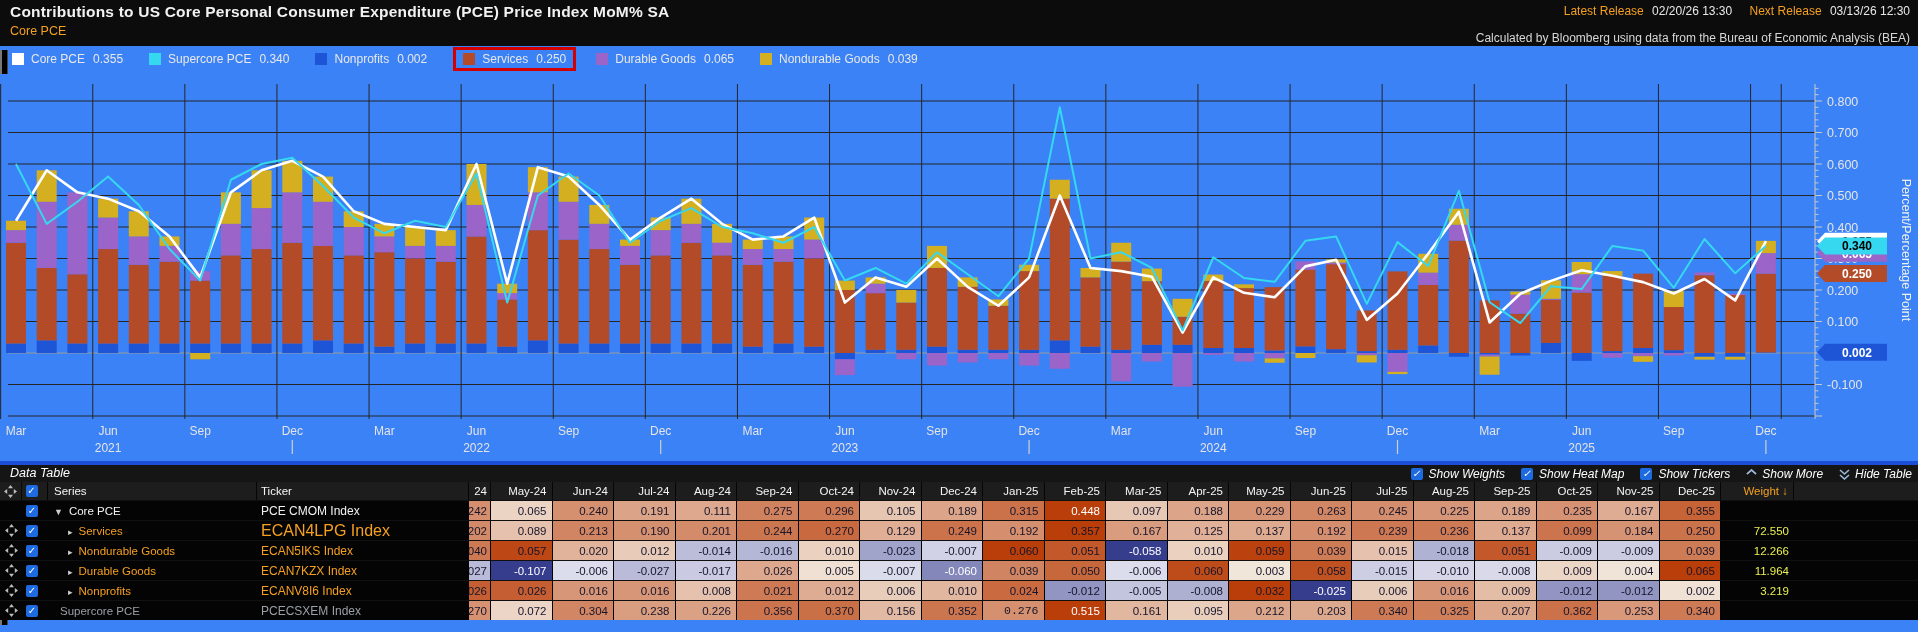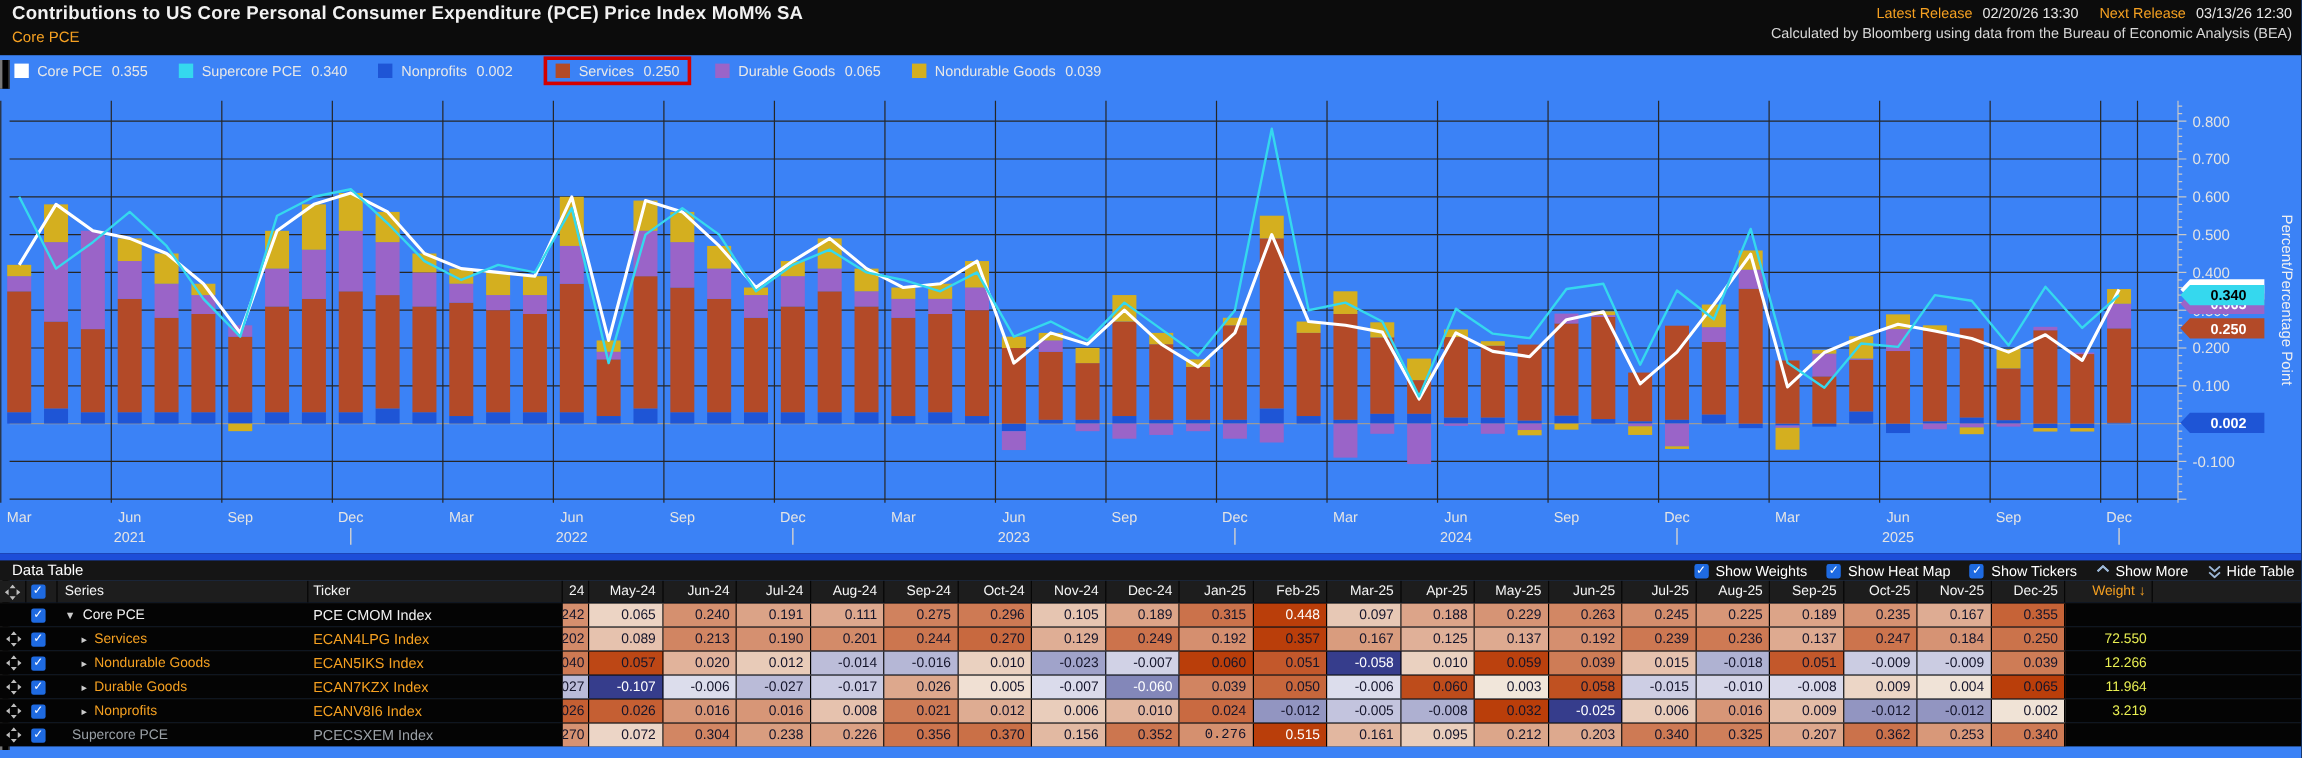--- a/index.html
+++ b/index.html
@@ -5,33 +5,33 @@
   html,body{margin:0;padding:0;background:#000;}
   .app{position:relative;width:1918px;height:632px;background:#3b82f6;overflow:hidden;
        font-family:"Liberation Sans",sans-serif;color:#eee;}
   
   .hdr{position:absolute;left:0;top:0;width:100%;height:46px;background:#0c0c0c;}
   .title{position:absolute;left:10px;top:3px;font-size:15.5px;font-weight:bold;color:#f2f2f2;letter-spacing:.2px;}
   .subtitle{position:absolute;left:10px;top:24px;font-size:12.5px;color:#f5a021;}
   .rel{position:absolute;right:8px;top:4px;font-size:12px;white-space:nowrap;}
   .rel .lab{color:#f5a021;} .rel .val{color:#e8e8e8;margin-left:5px;margin-right:14px;}
   .rel .val:last-child{margin-right:0;}
-  .credit{position:absolute;right:8px;top:21px;font-size:12px;color:#d8d8d8;}
+  .credit{position:absolute;right:8px;top:31px;font-size:12px;color:#d8d8d8;}
   
   .legend{position:absolute;left:12px;top:46px;height:26px;display:flex;align-items:center;font-size:12px;color:#e8e8e8;}
   .litem{display:flex;align-items:center;margin-right:26px;white-space:nowrap;}
   .litem.hl{border:3px solid #d40000;padding:2px 7px;margin-right:20px;}
   .sw{width:12px;height:12px;margin-right:7px;display:inline-block;}
   .lval{margin-left:8px;}
   .nub{position:absolute;left:0;width:5px;background:#000;border-left:2px solid #777;border-right:1px solid #444;}
   
   svg text{font-family:"Liberation Sans",sans-serif;}
   
   .dt{position:absolute;left:0;top:461px;width:1918px;}
-  .dt-strip{position:relative;height:17px;background:#151515;border-top:6px solid #1d4ed8;}
+  .dt-strip{position:relative;height:17px;background:#151515;border-top:4px solid #1d4ed8;font-style:italic;}
   .dt-title{position:absolute;left:10px;top:1px;font-size:12.5px;color:#fff;}
   .dt-controls{position:absolute;right:6px;top:0;height:17px;display:flex;align-items:center;font-size:12px;color:#fff;}
   .ctrl{display:flex;align-items:center;margin-left:16px;white-space:nowrap;}
   .cbx{width:12px;height:12px;background:#1e6ae1;border-radius:2px;color:#fff;font-size:10px;line-height:12px;
        text-align:center;margin-right:6px;display:inline-block;}
   .chev{margin-right:5px;display:inline-block;}
   .grid-row{display:grid;grid-template-columns:22px 26px 209px 212px 22px repeat(20,61.5px) 73px;height:19px;align-items:center;}
   .dt-head{background:#1d1d1d;font-size:11.5px;color:#f5f5f5;height:18px;}
   .dt-head>div{border-right:1px solid #060606;height:100%;display:flex;align-items:center;}
   .hc-r{justify-content:flex-end;padding-right:5px;}
@@ -574,42 +574,42 @@
         <div class="grid-row rowline">
           <div class="mv">
             <svg width="13" height="13">
               <path d="M6.5 0 L9 3.2 H4 Z M13 6.5 L9.8 9 V4 Z M6.5 13 L4 9.8 H9 Z M0 6.5 L3.2 4 V9 Z" fill="#bdbdbd"></path>
             </svg>
           </div>
           <div class="mv">
             <span class="cbx">✓</span>
           </div>
           <div class="scell" style="padding-left: 20px; color: rgb(245, 160, 33);"><span class="arrow">▸</span><span>Services</span></div>
-          <div class="scell" style="color: rgb(245, 160, 33); font-size: 12px;">ECAN4LPG Index</div>
+          <div class="scell" style="color: rgb(245, 160, 33); font-size: 16px;">ECAN4LPG Index</div>
           <div class="cell pcell" style="background: rgb(211, 138, 105); color: rgb(20, 20, 42);">
             <span>0.202</span>
           </div>
           <div class="cell" style="background: rgb(230, 194, 174); color: rgb(20, 20, 42);">0.089</div>
           <div class="cell" style="background: rgb(209, 133, 98); color: rgb(20, 20, 42);">0.213</div>
           <div class="cell" style="background: rgb(213, 144, 112); color: rgb(20, 20, 42);">0.190</div>
           <div class="cell" style="background: rgb(211, 139, 105); color: rgb(20, 20, 42);">0.201</div>
           <div class="cell" style="background: rgb(204, 118, 79); color: rgb(20, 20, 42);">0.244</div>
           <div class="cell" style="background: rgb(200, 105, 63); color: rgb(20, 20, 42);">0.270</div>
           <div class="cell" style="background: rgb(223, 174, 149); color: rgb(20, 20, 42);">0.129</div>
           <div class="cell" style="background: rgb(204, 115, 76); color: rgb(20, 20, 42);">0.249</div>
           <div class="cell" style="background: rgb(213, 143, 111); color: rgb(20, 20, 42);">0.192</div>
           <div class="cell" style="background: rgb(186, 62, 10); color: rgb(20, 20, 42);">0.357</div>
           <div class="cell" style="background: rgb(217, 156, 126); color: rgb(20, 20, 42);">0.167</div>
           <div class="cell" style="background: rgb(224, 176, 152); color: rgb(20, 20, 42); padding-left: 21px;">0.125</div>
           <div class="cell" style="background: rgb(222, 170, 144); color: rgb(20, 20, 42);">0.137</div>
           <div class="cell" style="background: rgb(213, 143, 111); color: rgb(20, 20, 42);">0.192</div>
           <div class="cell" style="background: rgb(205, 120, 82); color: rgb(20, 20, 42);">0.239</div>
           <div class="cell" style="background: rgb(206, 122, 84); color: rgb(20, 20, 42);">0.236</div>
           <div class="cell" style="background: rgb(222, 170, 144); color: rgb(20, 20, 42);">0.137</div>
-          <div class="cell" style="background: rgb(204, 116, 77); color: rgb(20, 20, 42);">0.247</div>
+          <div class="cell" style="background: rgb(204, 116, 77); color: rgb(20, 20, 42);">0.099</div>
           <div class="cell" style="background: rgb(214, 147, 116); color: rgb(20, 20, 42);">0.184</div>
           <div class="cell" style="background: rgb(203, 115, 75); color: rgb(20, 20, 42);">0.250</div>
           <div class="cell wcell">72.550</div>
         </div>
         <div class="grid-row rowline">
           <div class="mv">
             <svg width="13" height="13">
               <path d="M6.5 0 L9 3.2 H4 Z M13 6.5 L9.8 9 V4 Z M6.5 13 L4 9.8 H9 Z M0 6.5 L3.2 4 V9 Z" fill="#bdbdbd"></path>
             </svg>
           </div>

